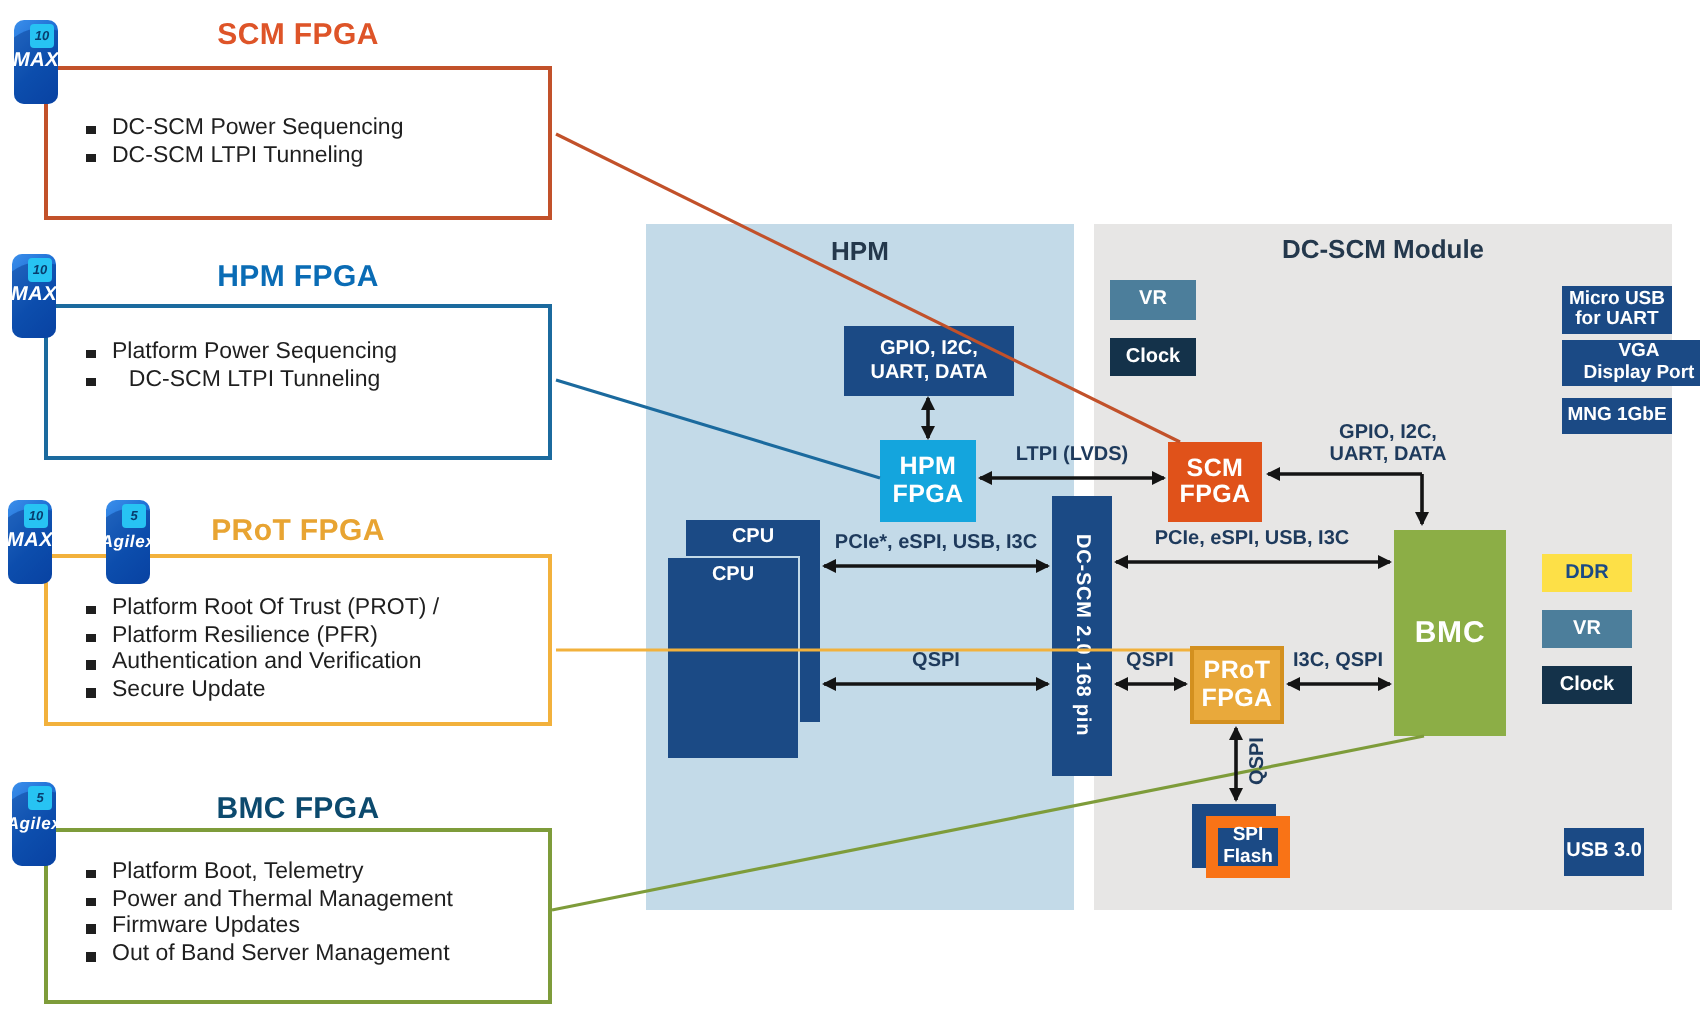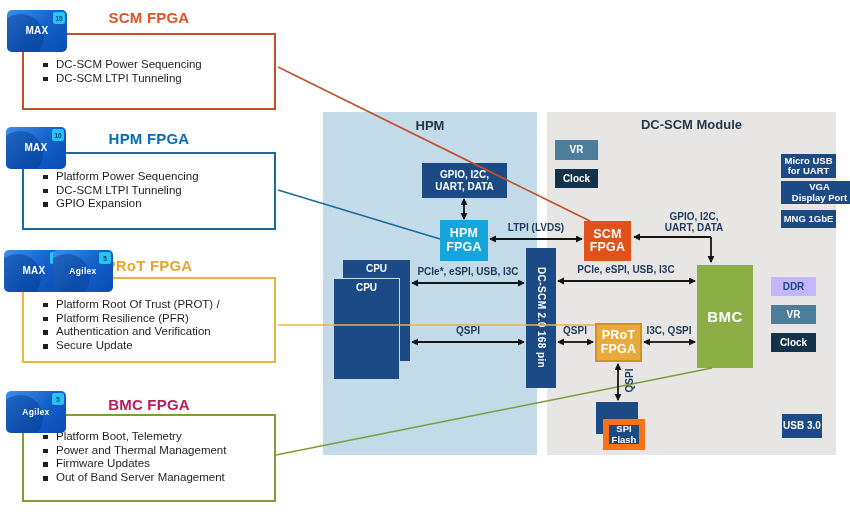--- a/index.html
+++ b/index.html
@@ -12,39 +12,39 @@
   .panel-dcscm{left:547px;top:112px;width:289px;height:343px;background:#E7E6E5;}
   .panel-title{position:absolute;z-index:2;font-weight:bold;font-size:13px;color:#24384C;text-align:center;}
   .pt-hpm{left:323px;top:118px;width:214px;}
   .pt-dcscm{left:547px;top:117px;width:289px;}
 
   
   .blk{position:absolute;z-index:2;display:flex;align-items:center;justify-content:center;
        text-align:center;color:#fff;white-space:pre-line;box-sizing:border-box;}
   .navy{background:#1B4A85;}
   .fz10b{font-size:10px;font-weight:bold;line-height:11.5px;}
-  .fz95b{font-size:9.5px;font-weight:bold;line-height:10.5px;margin-top:11px;}
+  .fz95b{font-size:9.5px;font-weight:bold;line-height:10.5px;}
   .fpga{font-size:12.5px;font-weight:bold;line-height:13.5px;letter-spacing:.2px;}
 
   .b-gpio-hpm{left:422px;top:163px;width:85px;height:35px;}
   .b-hpm-fpga{left:440px;top:220px;width:48px;height:41px;background:#14A5DD;}
   .b-scm-fpga{left:584px;top:221px;width:47px;height:40px;background:#E0521A;}
   .b-connector{left:526px;top:248px;width:30px;height:140px;}
   .connector-text{writing-mode:vertical-rl;font-size:10px;font-weight:bold;letter-spacing:.4px;}
   .b-cpu-back{left:343px;top:260px;width:67px;height:101px;align-items:flex-start;padding-top:3px;}
   .b-cpu-front{left:333px;top:278px;width:67px;height:102px;align-items:flex-start;padding-top:3px;border:1px solid #C3DAE8;}
   .cpu-label{font-size:10px;font-weight:bold;}
   .b-prot-fpga{left:595px;top:323px;width:47px;height:39px;background:#E9A93B;border:2px solid #D3901F;}
   .b-bmc{left:697px;top:265px;width:56px;height:103px;background:#8CAE46;font-size:15px;font-weight:bold;letter-spacing:.4px;}
   .b-vr-top{left:555px;top:140px;width:43px;height:20px;background:#4C7E9B;}
   .b-clock-top{left:555px;top:169px;width:43px;height:19px;background:#14324A;}
   .b-microusb{left:781px;top:143px;width:55px;height:24px;}
   .b-vga{left:781px;top:170px;width:77px;height:23px;}
   .b-mng{left:781px;top:199px;width:55px;height:18px;}
-  .b-ddr{left:771px;top:277px;width:45px;height:19px;background:#c4b5fd;color:#1B4A85;}
+  .b-ddr{left:771px;top:277px;width:45px;height:19px;background:#fde047;color:#1B4A85;}
   .b-vr-right{left:771px;top:305px;width:45px;height:19px;background:#4C7E9B;}
   .b-clock-right{left:771px;top:333px;width:45px;height:19px;background:#14324A;}
   .b-spi-back{left:596px;top:402px;width:42px;height:32px;}
   .b-spi-front{left:603px;top:408px;width:42px;height:31px;border:6px solid #f97316;}
   .b-usb3{left:782px;top:414px;width:40px;height:24px;}
 
   
   .bus{position:absolute;z-index:6;font-size:10px;font-weight:bold;color:#1E3A5C;
        text-align:center;white-space:pre-line;line-height:11px;}
   .l-ltpi{left:486px;top:222px;width:100px;}
@@ -60,30 +60,30 @@
   .co-box{position:absolute;z-index:2;background:#fff;border:2px solid;box-sizing:border-box;}
   .co1{left:22px;top:33px;width:254px;height:77px;border-color:#C2512A;}
   .co2{left:22px;top:152px;width:254px;height:78px;border-color:#1B6A9E;}
   .co3{left:22px;top:277px;width:254px;height:86px;border-color:#F2B13C;}
   .co4{left:22px;top:414px;width:254px;height:88px;border-color:#7E9C3A;}
   .co-title{position:absolute;z-index:3;left:22px;width:254px;text-align:center;
             font-weight:bold;font-size:15px;letter-spacing:.2px;}
   .ct1{top:9px;color:#DE5428;}
   .ct2{top:130px;color:#0A6CB5;}
   .ct3{top:257px;color:#E8A432;}
-  .ct4{top:396px;color:#be185d;}
+  .ct4{top:396px;color:#0c4a6e;}
   .co-bullets{position:absolute;z-index:3;left:42px;margin:0;padding:0;list-style:none;}
-  .cb1{top:58px;} .cb2{top:170px;} .cb3{top:298px;} .cb4{top:430px;}
+  .cb1{top:58px;} .cb2{top:170px;text-align:center;} .cb3{top:298px;} .cb4{top:430px;}
   .co-bullets li{position:relative;padding-left:14px;font-size:11.5px;line-height:13.7px;
                  color:#1f1f1f;white-space:nowrap;}
   .co-bullets li::before{content:"";position:absolute;left:1px;top:4.8px;width:4.6px;height:4.6px;background:#1f1f1f;}
 
   
-  .chip{position:absolute;z-index:4;width:60px;height:42px;border-radius:5px;overflow:hidden;
-        background:linear-gradient(135deg,#3B8FEC 0%,#1260C8 55%,#0A4BB5 100%);}
+  .chip{position:absolute;z-index:4;width:22px;height:42px;border-radius:5px;overflow:hidden;
+        background:linear-gradient(135deg,#3B8FEC 0%,#1260C8 55%,#0A4BB5 100%);font-style:italic;}
   .chip::before{content:"";position:absolute;left:-9px;top:4px;width:46px;height:46px;border-radius:50%;
         background:rgba(7,55,140,.45);}
   .chip-label{position:absolute;top:50%;left:50%;transform:translate(-50%,-55%);
         color:#fff;font-size:10px;font-weight:bold;letter-spacing:.3px;}
   .chip-label.small{font-size:8.5px;}
   .chip-badge{position:absolute;top:2px;right:2px;width:12px;height:12px;background:#27C3F3;
         color:#083C6E;font-size:6.5px;font-weight:bold;display:flex;align-items:center;justify-content:center;
         border-radius:2px;}
   .chip-max-1{left:7px;top:10px;} .chip-max-2{left:6px;top:127px;}
   .chip-max-3{left:4px;top:250px;} .chip-agilex-3{left:53px;top:250px;}
@@ -112,21 +112,20 @@
   <div class="co-title ct3">PRoT FPGA</div>
   <div class="co-title ct4">BMC FPGA</div>
 
   <ul class="co-bullets cb1">
     <li>DC-SCM Power Sequencing</li>
     <li>DC-SCM LTPI Tunneling</li>
   </ul>
   <ul class="co-bullets cb2">
     <li>Platform Power Sequencing</li>
     <li>DC-SCM LTPI Tunneling</li>
-    <li>GPIO Expansion</li>
   </ul>
   <ul class="co-bullets cb3">
     <li>Platform Root Of Trust (PROT) /</li>
     <li>Platform Resilience (PFR)</li>
     <li>Authentication and Verification</li>
     <li>Secure Update</li>
   </ul>
   <ul class="co-bullets cb4">
     <li>Platform Boot, Telemetry</li>
     <li>Power and Thermal Management</li>

